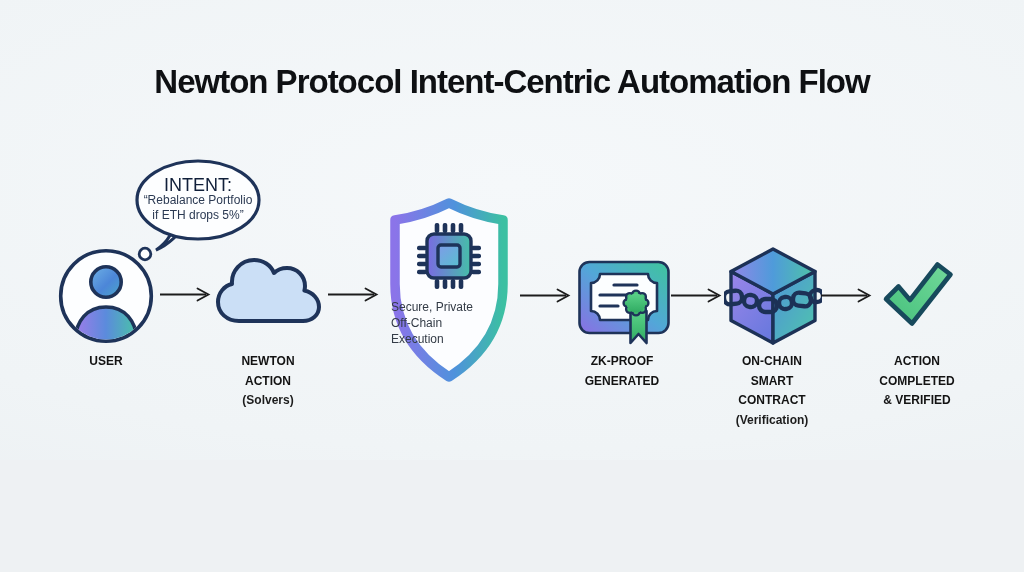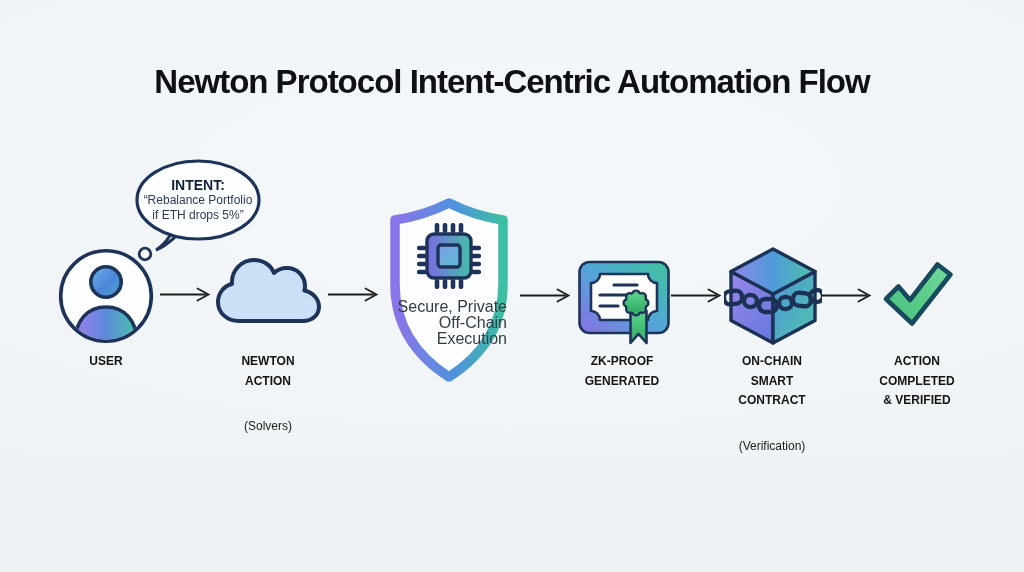--- a/index.html
+++ b/index.html
@@ -6,26 +6,26 @@
   html,body { width:1024px; height:572px; }
   body { font-family:"Liberation Sans", sans-serif; background:#eef1f3; }
   .stage { position:relative; width:1024px; height:460px; overflow:hidden;
            background: radial-gradient(ellipse 130% 105% at 50% 40%, #f5f8fa 0%, #f0f4f6 55%, #e9eef1 100%); }
   .abs { position:absolute; }
   .title { position:absolute; top:63px; left:0; width:1024px; text-align:center;
            font-size:33px; font-weight:700; letter-spacing:-1px; color:#0e1013; }
   .label { position:absolute; text-align:center; font-size:12px; font-weight:700;
            line-height:19.5px; color:#131313; }
   .label span { display:block; }
-  .label .sub { font-weight:400; color:#1c1c1c;margin-top:26px; }
+  .label .sub { font-weight:700; color:#1c1c1c; }
   .bubble-text { position:absolute; left:136px; top:178px; width:124px; text-align:center; }
-  .bubble-text .bh { font-size:14px; font-weight:700; line-height:15px; color:#101f3a; }
+  .bubble-text .bh { font-size:18px; font-weight:400; line-height:15px; color:#101f3a; }
   .bubble-text .bl { font-size:12px; line-height:15px; color:#2b3a53; }
-  .shield-text { position:absolute; left:391px; top:299px; width:116px; text-align:right;
-                 font-size:16px; line-height:16px; color:#333b46; }
+  .shield-text { position:absolute; left:391px; top:299px; width:116px; text-align:left;
+                 font-size:12px; line-height:16px; color:#333b46; }
   .shield-text span { display:block; }
 </style>
 </head>
 <body>
 
 <div class="stage">
 
   <h1 class="title">Newton Protocol Intent-Centric Automation Flow</h1>
 
   <svg class="abs" style="left:132px;top:158px" width="134" height="108" viewBox="0 0 134 108">

